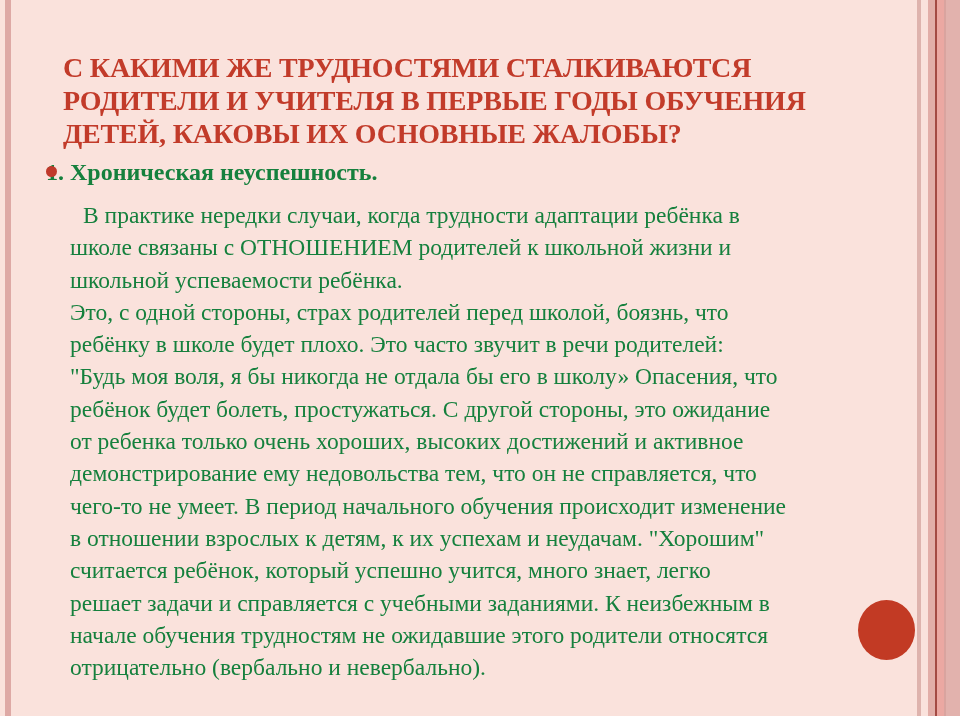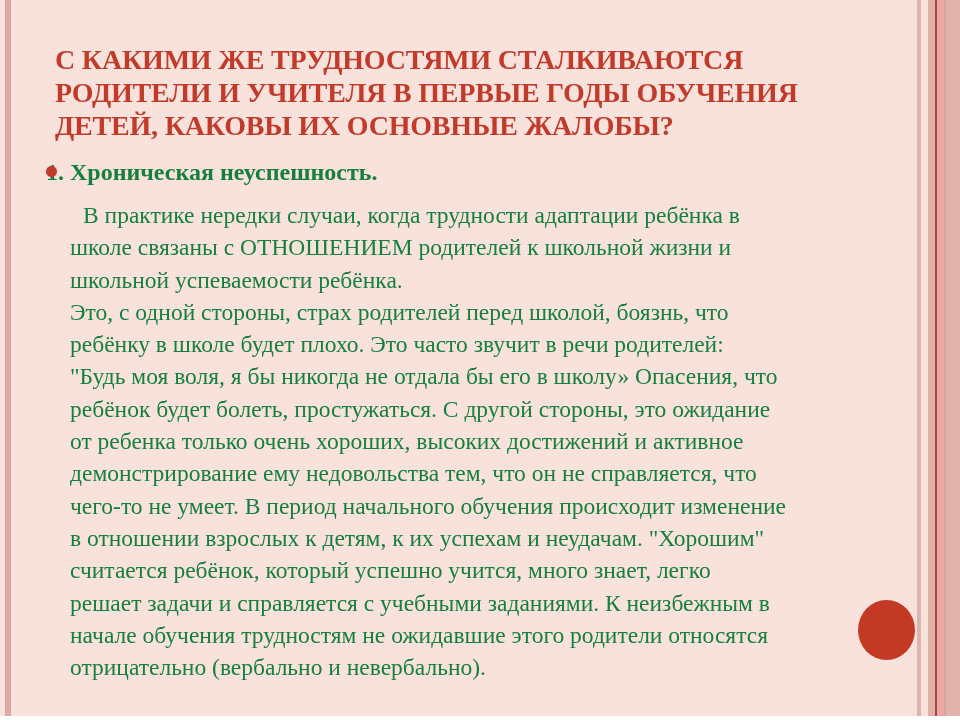--- a/index.html
+++ b/index.html
@@ -31,21 +31,21 @@
   }
   
   .red-circle {
     position: absolute; left: 858px; top: 600px; width: 57px; height: 60px;
     border-radius: 50%;
     background: #C23A24;
     z-index: 1;
   }
   .title {
     position: absolute; left: 48px; top: 36px; width: 850px;
-    margin: 7px;
+    margin: 15px;
     font-size: 28px;
     font-weight: bold;
     line-height: 33px;
     color: #C23B2A;
     white-space: pre-line;
     letter-spacing: -0.2px;
     z-index: 2;
   }
   .content {
     position: absolute; left: 46px; top: 157px; width: 866px;

